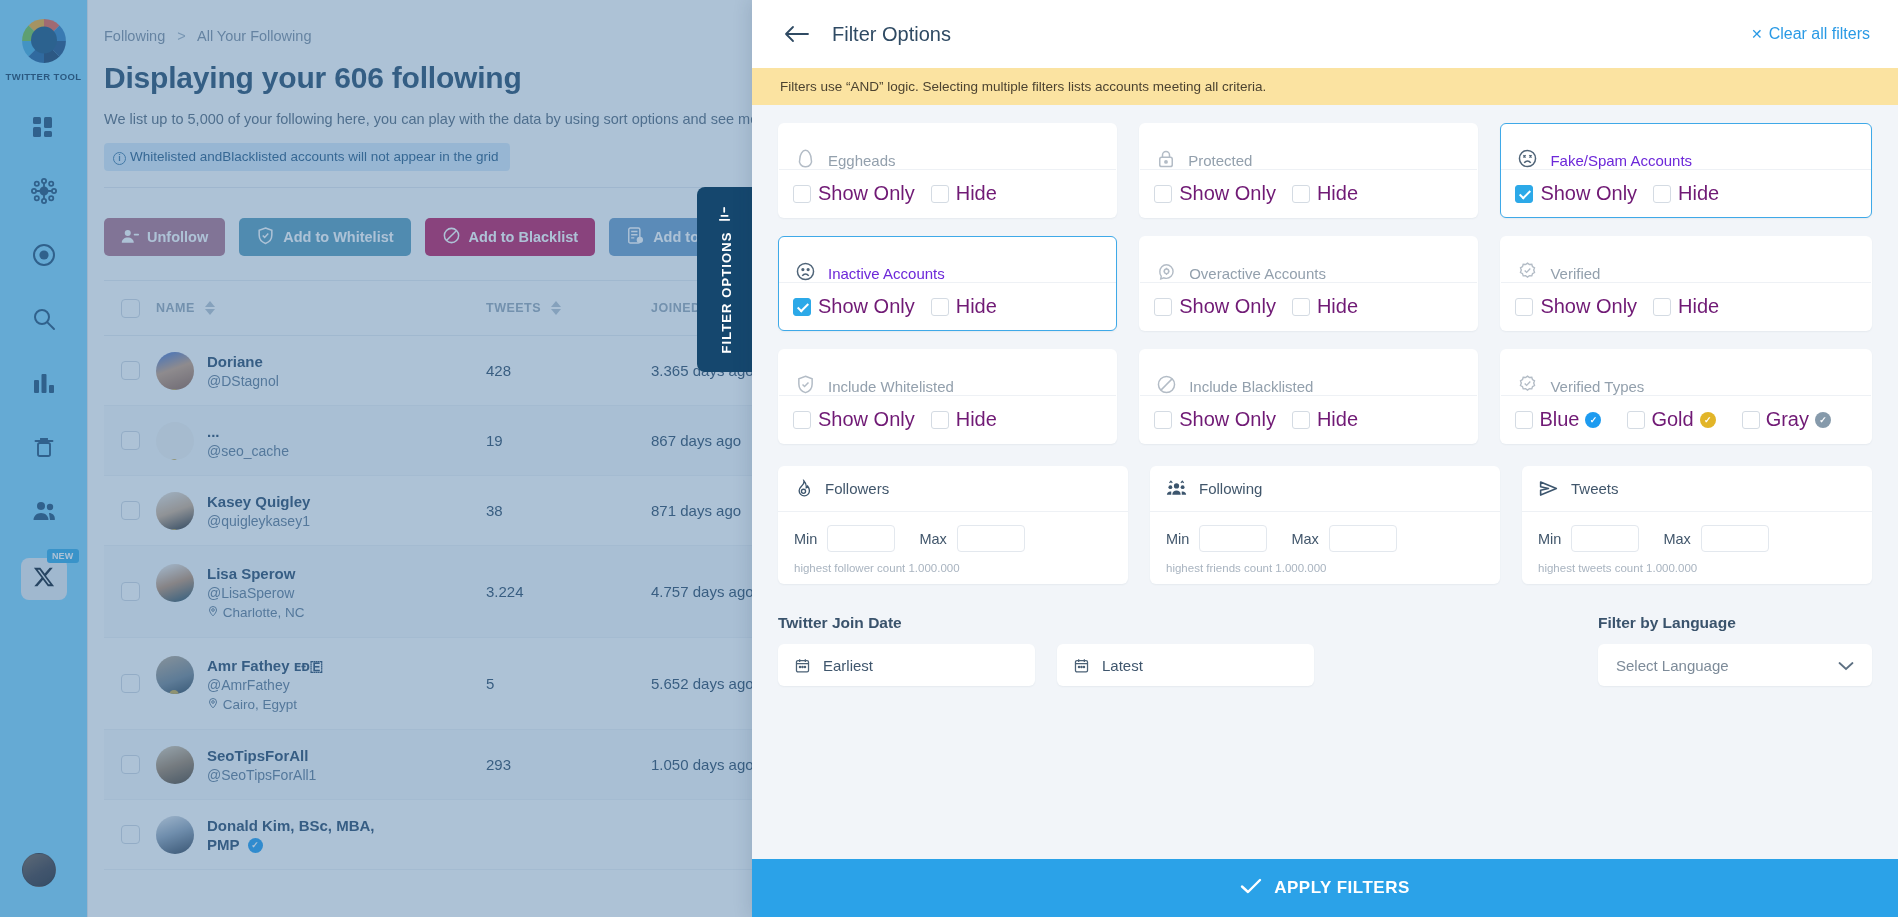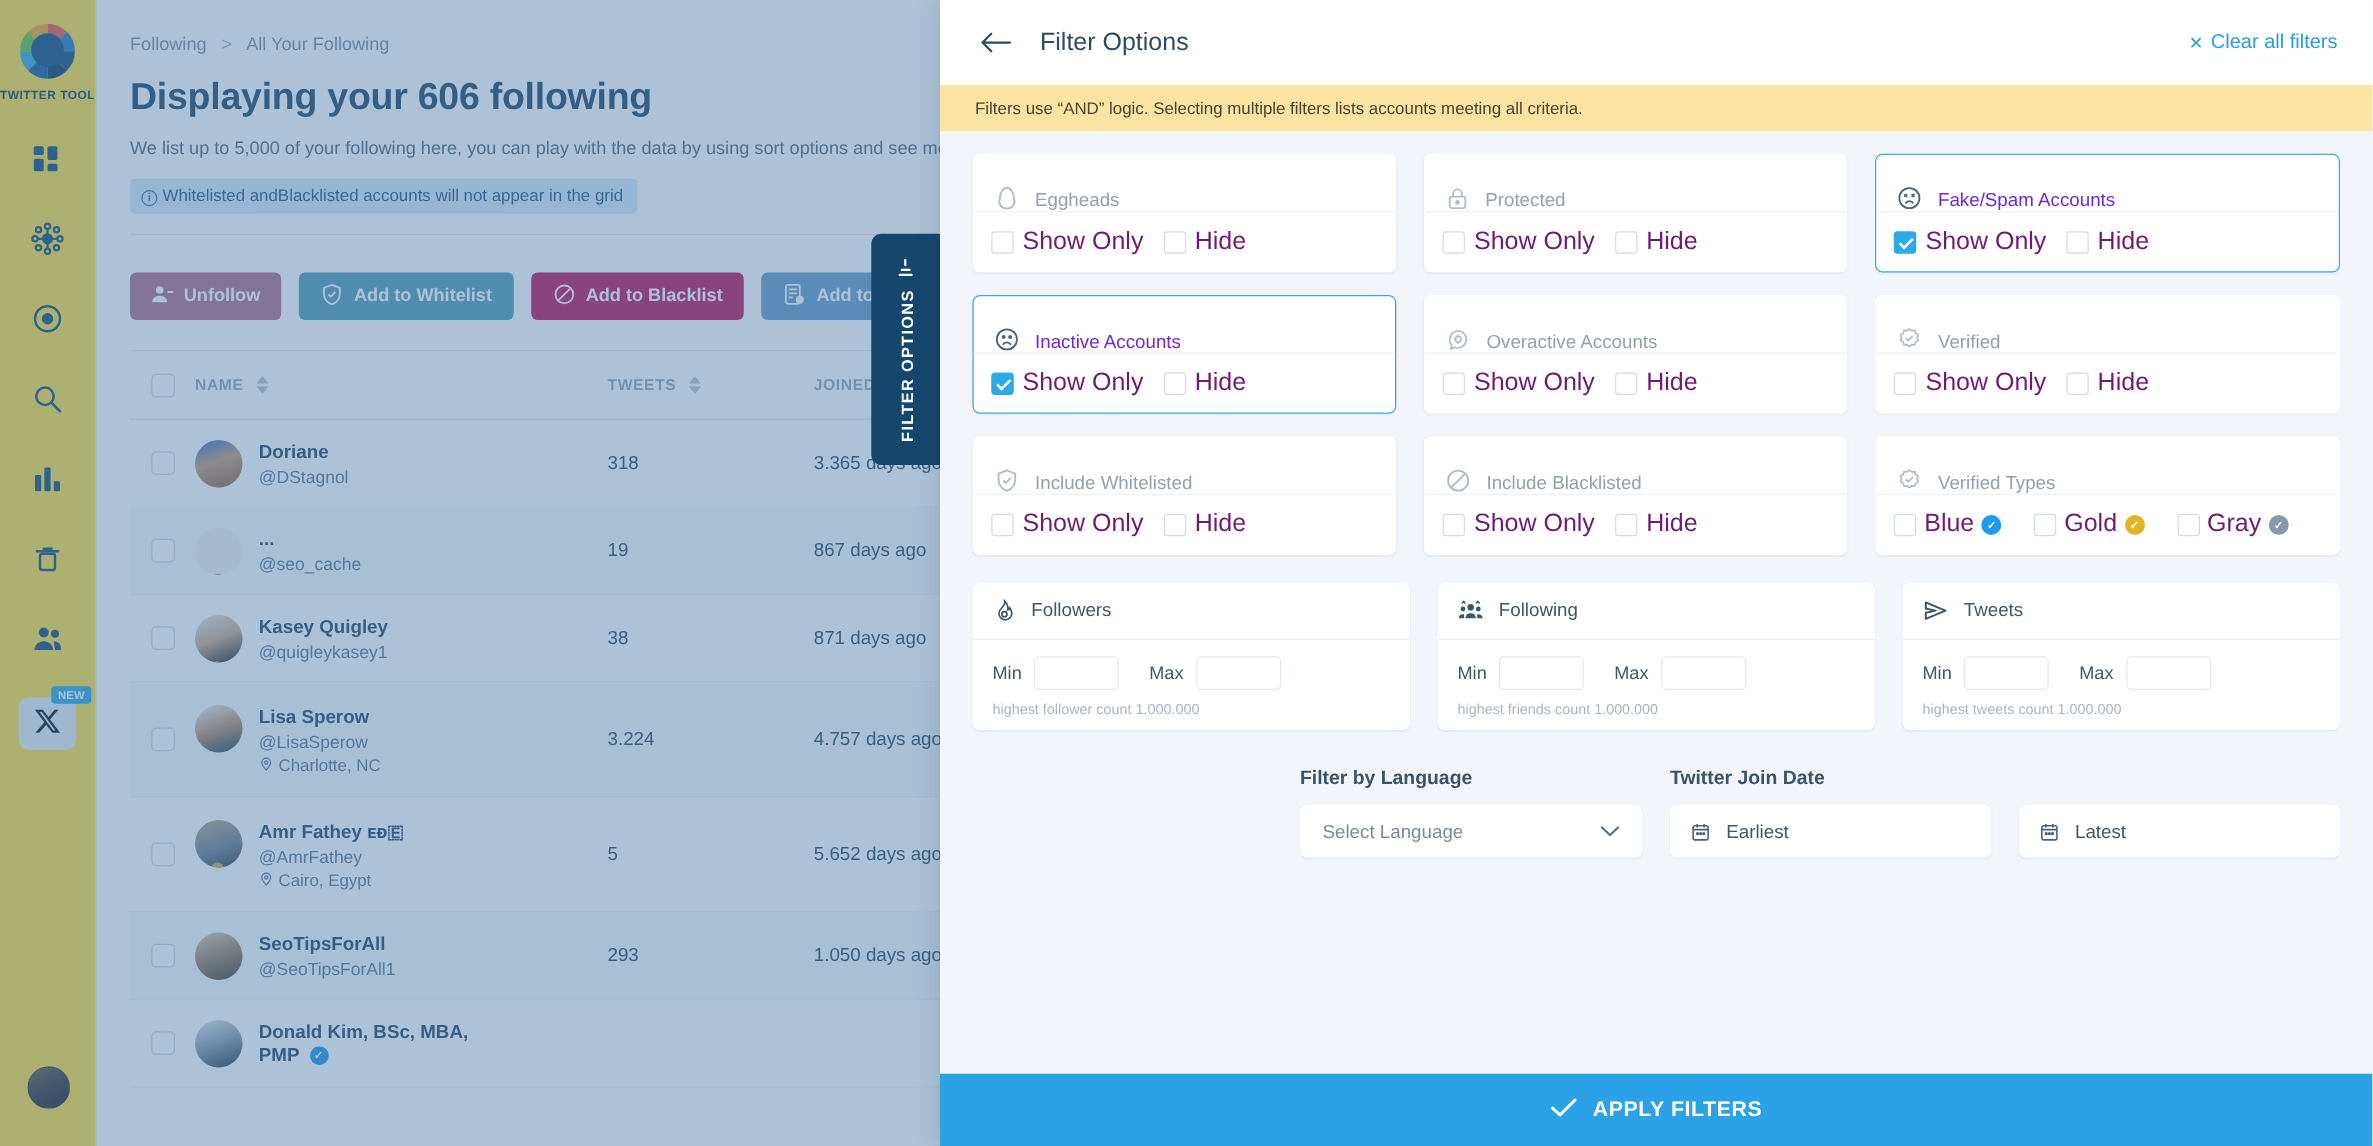--- a/index.html
+++ b/index.html
@@ -18,22 +18,22 @@
   }
   .bg-dim {
     position: absolute; left: 0; top: 0; width: 912px; height: 917px;
     background: rgba(73,119,165,0.45);
     z-index: 40;
     pointer-events: none;
   }
 
   
   .sidebar {
-    position: absolute; left: 0; top: 0; width: 77px; height: 917px;
-    background: #fde047;
+    position: absolute; left: 0; top: 0; width: 88px; height: 917px;
+    background: #7dd3fc;
     border-right: 1px solid #e4e9ef;
     display: flex; flex-direction: column; align-items: center;
   }
   .logo-wrap { margin-top: 14px; display:flex; flex-direction:column; align-items:center; }
   .logo-mark { width: 54px; height: 54px; position: relative; }
   .logo-label {
     font-size: 9.5px; font-weight: 700; letter-spacing: .4px;
     color: #123f63; margin-top: 3px;
   }
   .nav-icons { margin-top: 28px; display:flex; flex-direction:column; align-items:center; gap: 30px; width:100%;}
@@ -448,21 +448,21 @@
             <div class="u-wrap">
               <div class="u-av" style="background:linear-gradient(160deg,#3b6fd4 0%,#c79b7c 45%,#8d5f4c 100%)">
                   <div class="u-dot"></div>
                 </div>
               <div>
                 <div class="u-name">Doriane</div>
                 <div class="u-handle">@DStagnol</div>
               </div>
             </div>
           </div>
-          <div class="col-tweets">318</div>
+          <div class="col-tweets">428</div>
           <div class="col-joined">3.365 days ago</div>
         </div>
 
         <div class="tbl-row alt">
           <div class="cb-cell">
               <div class="cbx"></div>
             </div>
           <div class="col-name">
             <div class="u-wrap">
               <div class="u-av" style="background:#f2f2f2">
@@ -899,34 +899,20 @@
               <input class="mm-in" type="text" value="" style="">
               <span class="mm-lbl">Max</span>
               <input class="mm-in" type="text" value="" style="">
             </div>
             <div class="rhint">highest tweets count 1.000.000</div>
           </div>
         </div>
       </div>
 
       <div class="bottom-row">
-        <div style="padding-left:262px">
-          <div class="sec-title">Filter by Language</div>
-          <div class="lang-wrap">
-            <div class="lang-sel">
-              <span>Select Language</span>
-              <span class="chev">
-                <svg width="16" height="10" viewBox="0 0 16 10" fill="none" stroke="currentColor" stroke-width="1.8" stroke-linecap="round">
-                    <path d="M1.5 2L8 8l6.5-6"></path>
-                  </svg>
-              </span>
-            </div>
-          </div>
-        </div>
-
         <div>
           <div class="sec-title">Twitter Join Date</div>
           <div class="date-row">
             <div class="date-pill">
               <span class="cal-ic">
                 <svg width="17" height="17" viewBox="0 0 24 24" fill="none" stroke="currentColor" stroke-width="1.8">
                     <rect x="3.5" y="5" width="17" height="16" rx="2"></rect>
                     <path d="M3.5 9.5h17M8 3v4M16 3v4"></path>
                     <circle cx="8.5" cy="14" r=".9" fill="currentColor"></circle>
                     <circle cx="12" cy="14" r=".9" fill="currentColor"></circle>
@@ -942,20 +928,34 @@
                     <path d="M3.5 9.5h17M8 3v4M16 3v4"></path>
                     <circle cx="8.5" cy="14" r=".9" fill="currentColor"></circle>
                     <circle cx="12" cy="14" r=".9" fill="currentColor"></circle>
                     <circle cx="15.5" cy="14" r=".9" fill="currentColor"></circle>
                   </svg>
               </span>
               <span>Latest</span>
             </div>
           </div>
         </div>
+
+        <div style="padding-left:262px">
+          <div class="sec-title">Filter by Language</div>
+          <div class="lang-wrap">
+            <div class="lang-sel">
+              <span>Select Language</span>
+              <span class="chev">
+                <svg width="16" height="10" viewBox="0 0 16 10" fill="none" stroke="currentColor" stroke-width="1.8" stroke-linecap="round">
+                    <path d="M1.5 2L8 8l6.5-6"></path>
+                  </svg>
+              </span>
+            </div>
+          </div>
+        </div>
       </div>
     </div>
 
     <div class="apply-bar">
       <span>
         <svg width="22" height="16" viewBox="0 0 22 16" fill="none" stroke="currentColor" stroke-width="2.4" stroke-linecap="round" stroke-linejoin="round">
             <path d="M2 8.5L8 14 20 2"></path>
           </svg>
       </span>
       <span>APPLY FILTERS</span>

